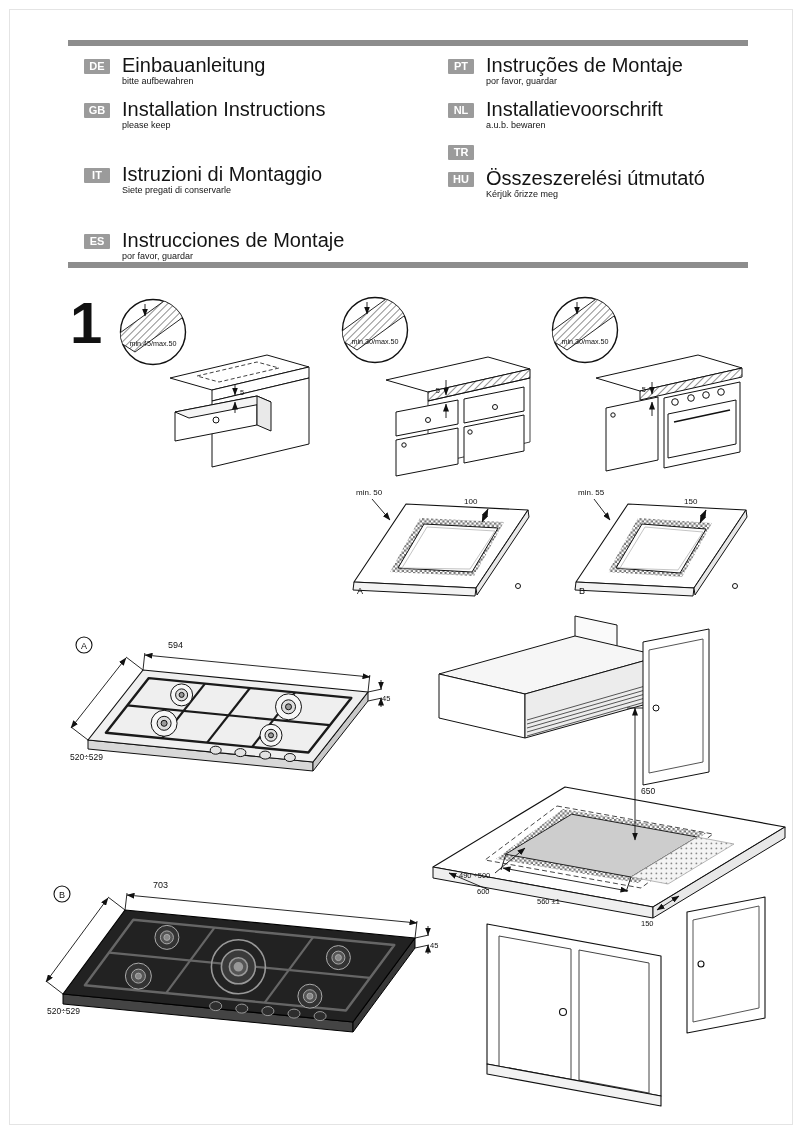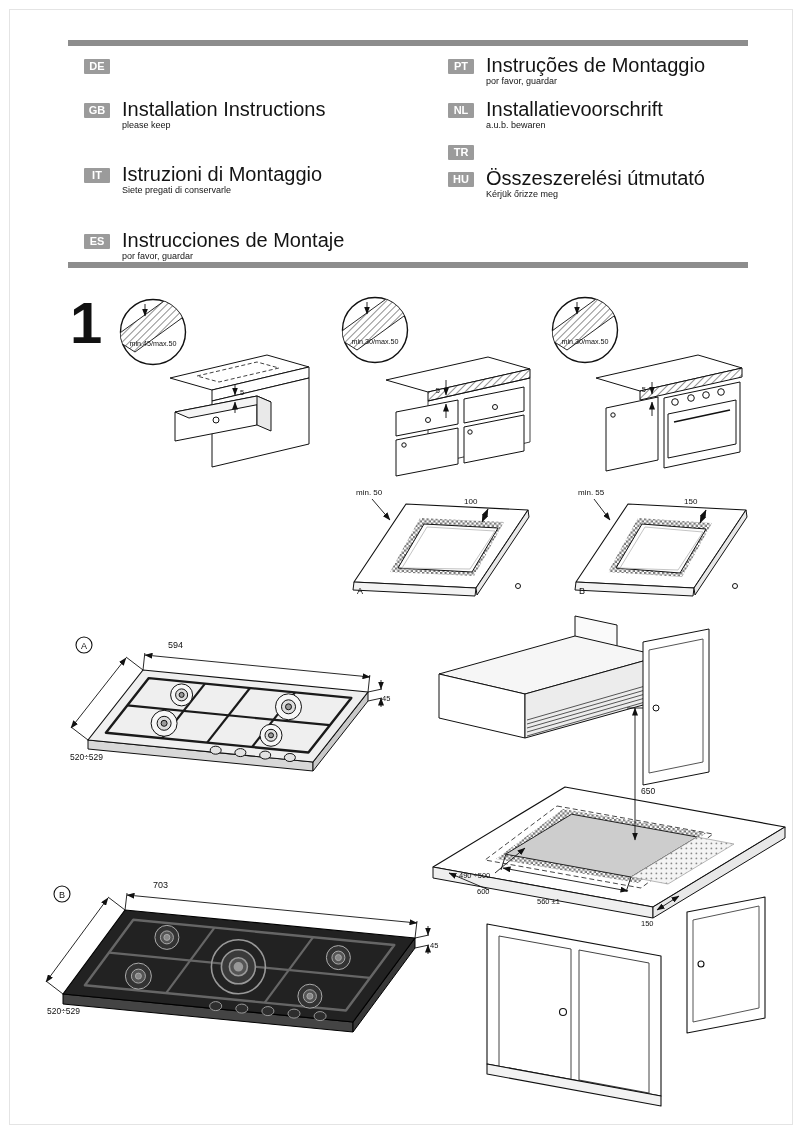--- a/index.html
+++ b/index.html
@@ -21,20 +21,24 @@
 </head>
 <body>
 
 <div class="page">
   <div class="frame"></div>
 
   <div class="bar" style="top:40px"></div>
 
   <div class="lang-entry" style="left:84px; top:55px">
     <span class="lang-badge">DE</span>
+    <span>
+      <div class="lang-title">Einbauanleitung</div>
+      <div class="lang-sub">bitte aufbewahren</div>
+    </span>
   </div>
   <div class="lang-entry" style="left:84px; top:99px">
     <span class="lang-badge">GB</span>
     <span>
       <div class="lang-title">Installation Instructions</div>
       <div class="lang-sub">please keep</div>
     </span>
   </div>
   <div class="lang-entry" style="left:84px; top:164px">
     <span class="lang-badge">IT</span>
@@ -47,21 +51,21 @@
     <span class="lang-badge">ES</span>
     <span>
       <div class="lang-title">Instrucciones de Montaje</div>
       <div class="lang-sub">por favor, guardar</div>
     </span>
   </div>
 
   <div class="lang-entry" style="left:448px; top:55px">
     <span class="lang-badge">PT</span>
     <span>
-      <div class="lang-title">Instruções de Montaggio</div>
+      <div class="lang-title">Instruções de Montaje</div>
       <div class="lang-sub">por favor, guardar</div>
     </span>
   </div>
   <div class="lang-entry" style="left:448px; top:99px">
     <span class="lang-badge">NL</span>
     <span>
       <div class="lang-title">Installatievoorschrift</div>
       <div class="lang-sub">a.u.b. bewaren</div>
     </span>
   </div>

